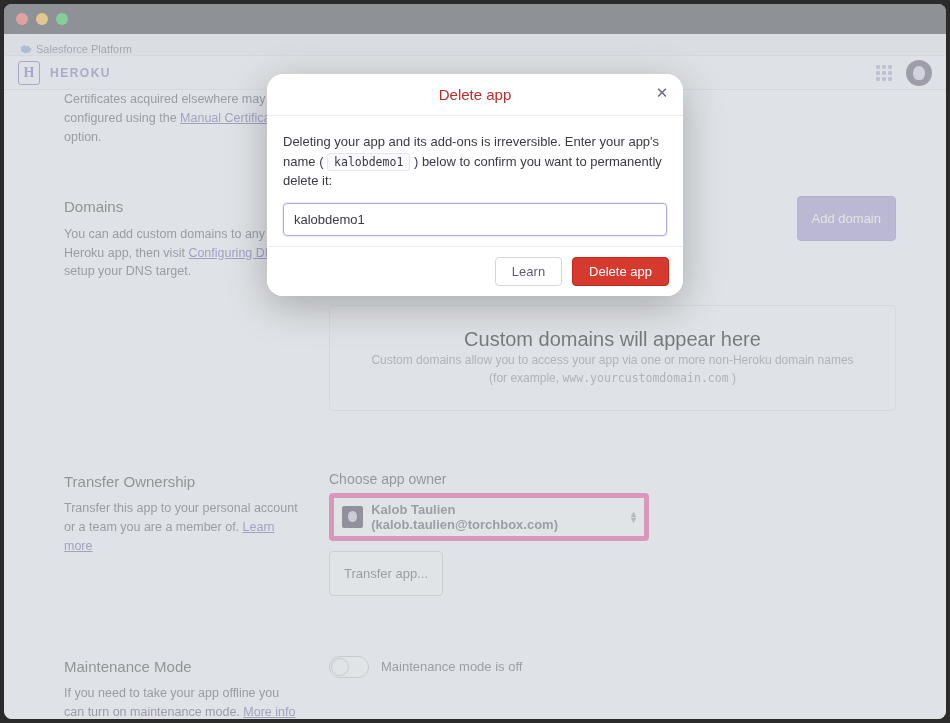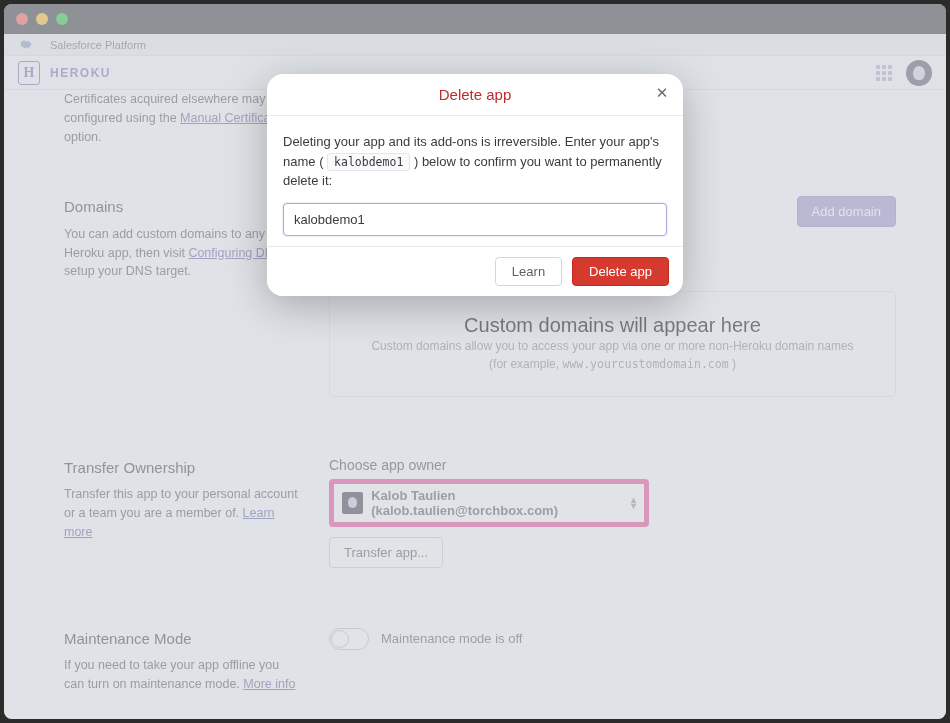--- a/index.html
+++ b/index.html
@@ -30,25 +30,25 @@
     }
     .traffic-lights { display: flex; gap: 8px; }
     .tl { width: 12px; height: 12px; border-radius: 50%; }
     .tl.red { background: #ff5f57; }
     .tl.yellow { background: #febc2e; }
     .tl.green { background: #28c840; }
     .salesforce-bar {
       height: 22px;
       background: #efeff4;
       display: flex;
-      align-items: center;
+      align-items: flex-end;
       padding: 0 14px;
       font-size: 11px;
       color: #6a6f82;
-      gap: 16px;
+      gap: 2px;
       border-bottom: 1px solid #e3e3ea;
     }
     .salesforce-bar svg { width: 16px; height: 11px; }
     .heroku-bar {
       height: 34px;
       background: #f7f7fb;
       display: flex;
       align-items: center;
       padding: 0 14px;
       gap: 10px;
@@ -74,21 +74,21 @@
     }
     .row { display:flex; margin-bottom: 60px; }
     .row.first { margin-top: -10px; margin-bottom: 50px; }
     .left-col { width: 265px; padding-right: 30px; font-size: 12.5px; line-height: 1.5; color:#55535f;}
     .left-col h3 { font-size: 15px; font-weight: 400; color:#404040; margin-bottom:6px;}
     .left-col a { color:#6762a6; text-decoration: underline; }
     .right-col { flex:1; font-size:13px; color:#5a5766; }
 
     .btn {
       display:inline-block; border:1px solid #caccd2; background:#fff; border-radius:4px;
-      padding: 7px 14px; font-size:13px; color:#56535f; cursor:pointer;
+      padding: 14px 14px; font-size:13px; color:#56535f; cursor:pointer;
     }
     .btn.purple { background:#a396cf; border-color:#9687c7; color:#fff; }
     .btn.purple-edge { float:right; }
 
     .filter-input {
       border:1px solid #dcdce2; border-radius:4px; padding: 6px 10px 6px 28px; font-size:12.5px;
       color:#888; width: 180px; position:relative; background:#fff;
     }
     .filter-wrap{position:relative;display:inline-block;margin-bottom:10px;}
     .filter-wrap .mag{position:absolute;left:9px;top:7px;color:#9a9aa2;font-size:12px;}

